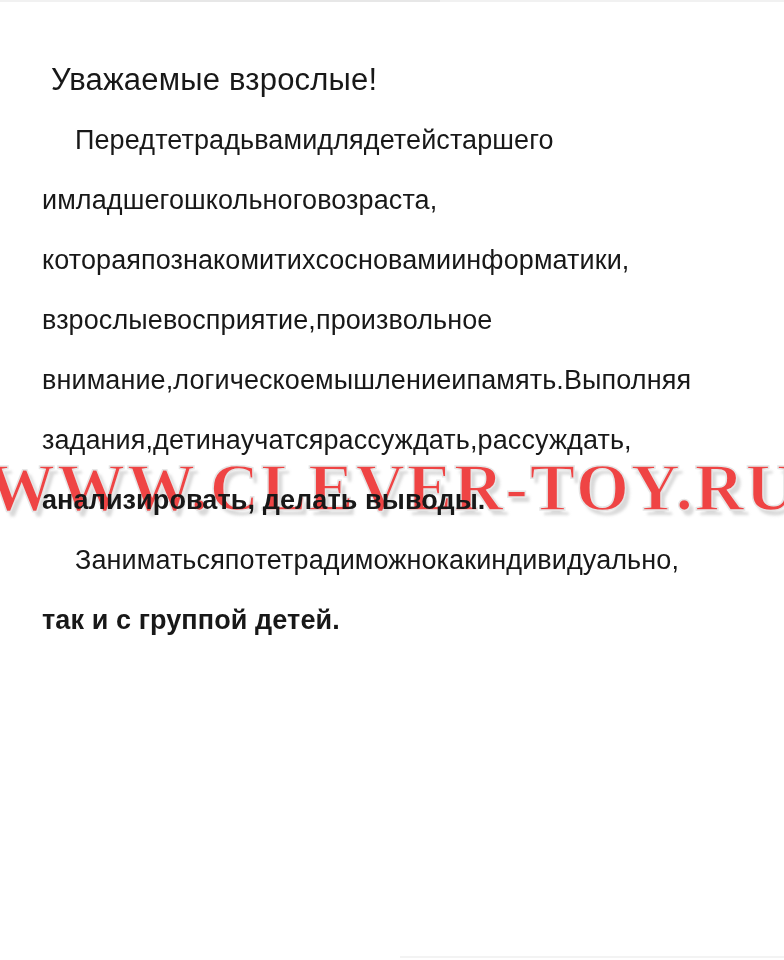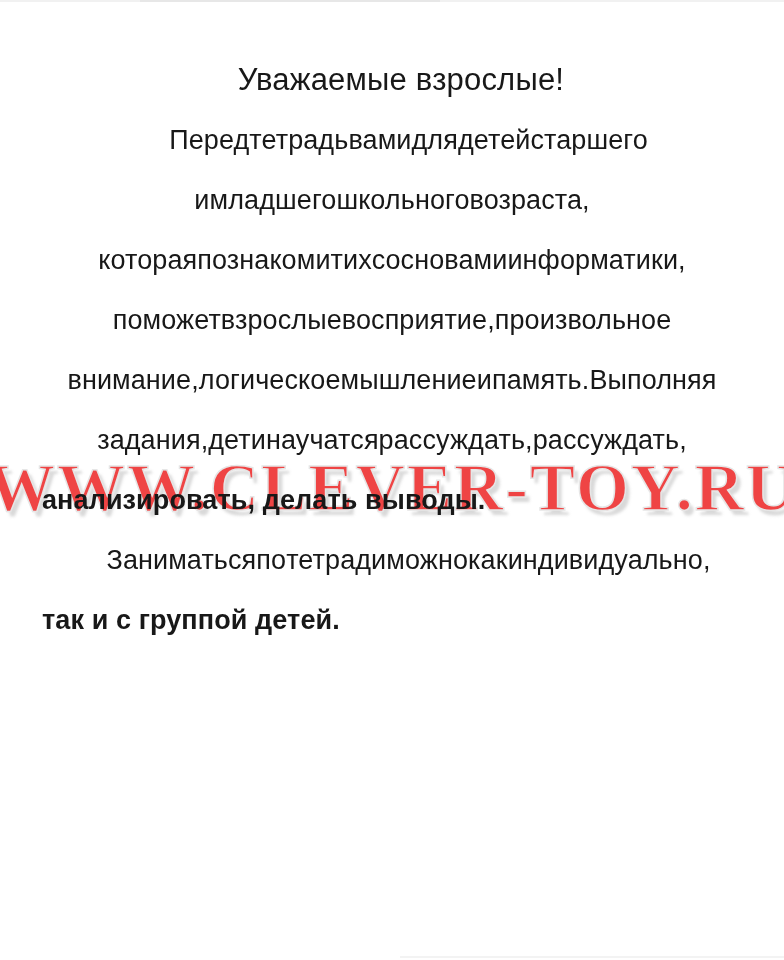--- a/index.html
+++ b/index.html
@@ -59,29 +59,29 @@
     top: 50px;
     z-index: 1;
   }
   .title {
     position: relative;
     left: 9px;
     height: 60px;
     line-height: 60px;
     font-size: 31px;
     letter-spacing: 0.2px;
-    text-align: center;
+    text-align: left;
   }
   .line {
     height: 60px;
     line-height: 60px;
     font-size: 27px;
     letter-spacing: 0.1px;
     display: flex;
-    justify-content: center;
+    justify-content: flex-start;
   }
   .line.first {
     padding-left: 33px;
   }
   .line.left {
     display: block;
     text-align: left;
     font-weight: bold;
   }
   .line span {
@@ -120,21 +120,20 @@
         </div>
       <div class="line">
           <span>которая</span>
           <span>познакомит</span>
           <span>их</span>
           <span>с</span>
           <span>основами</span>
           <span>информатики,</span>
         </div>
       <div class="line">
-          <span>поможет</span>
           <span>взрослые</span>
           <span>восприятие,</span>
           <span>произвольное</span>
         </div>
       <div class="line">
           <span>внимание,</span>
           <span>логическое</span>
           <span>мышление</span>
           <span>и</span>
           <span>память.</span>

